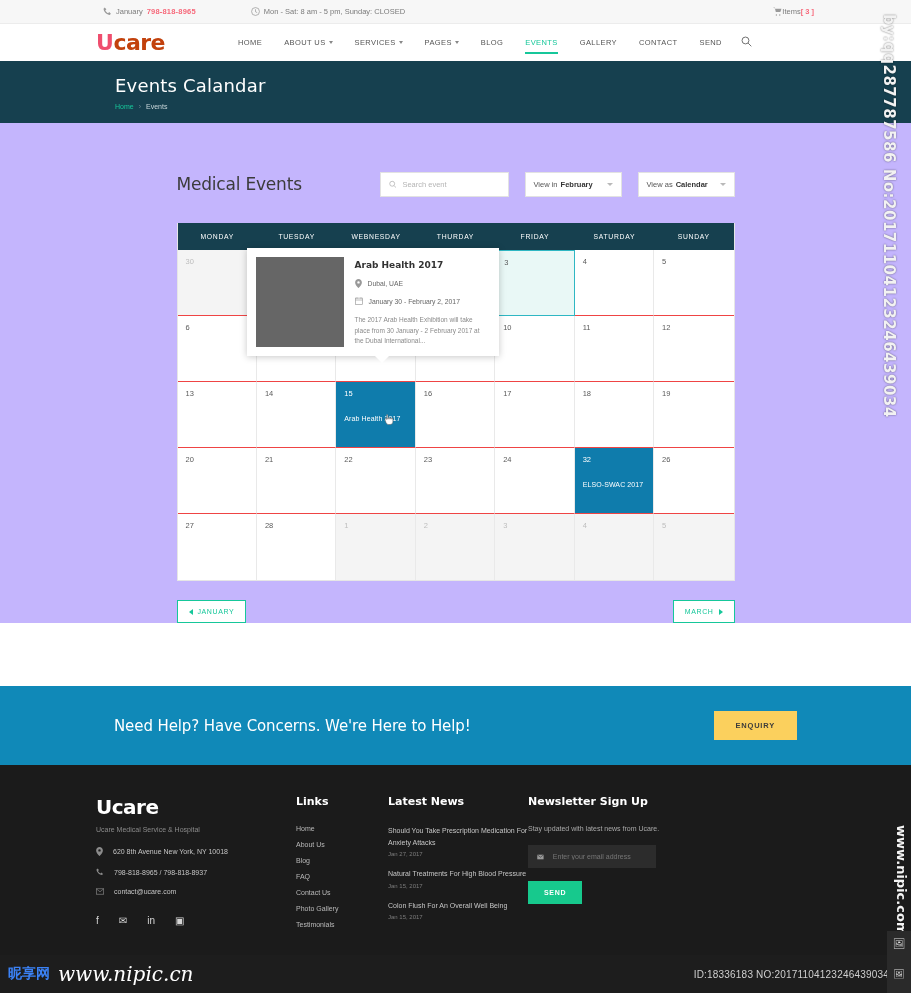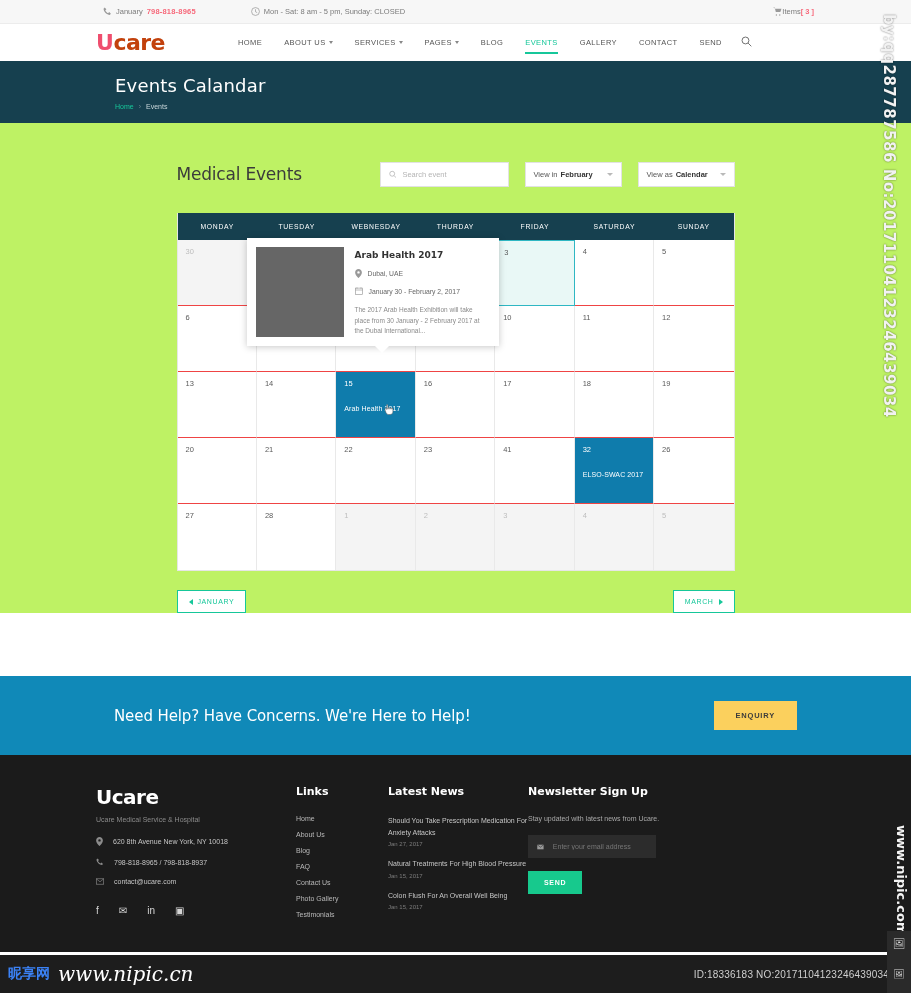--- a/index.html
+++ b/index.html
@@ -101,21 +101,21 @@
   .hero-title {
     color: #fff; font-size: 18px; font-weight: normal; letter-spacing: .2px;
     font-family: "DejaVu Sans", sans-serif;
   }
   .crumbs { display: flex; align-items: center; gap: 5px; margin-top: 7px; font-size: 7px; }
   .crumb-home { color: #16c79a; cursor: pointer; }
   .crumb-sep { color: #6f8b95; }
   .crumb-cur { color: #c8d6da; }
 
   
-  .main { background: #bef264; padding-top: 38px; }
+  .main { background: #c4b5fd; padding-top: 48px; }
   .main-inner { width: 558px; margin: 0 auto; }
   .toolbar { display: flex; align-items: center; height: 26px; margin-bottom: 26px; }
   .section-title {
     font-size: 17px; color: #3b3b3b; font-weight: normal;
     font-family: "DejaVu Sans", sans-serif; letter-spacing: -0.2px;
   }
   .search-box {
     margin-left: auto;
     width: 129px; height: 25px;
     border: 1px solid #e2e2e2; background: #fff;
@@ -494,21 +494,21 @@
               <div class="cell">
                 <div class="daynum">21</div>
               </div>
               <div class="cell">
                 <div class="daynum">22</div>
               </div>
               <div class="cell">
                 <div class="daynum">23</div>
               </div>
               <div class="cell">
-                <div class="daynum">41</div>
+                <div class="daynum">24</div>
               </div>
               <div class="cell event">
                 <div class="daynum">32</div>
                 <div class="ev-label">ELSO-SWAC 2017</div>
               </div>
               <div class="cell">
                 <div class="daynum">26</div>
               </div>
             </div>
             <div class="cal-row">

